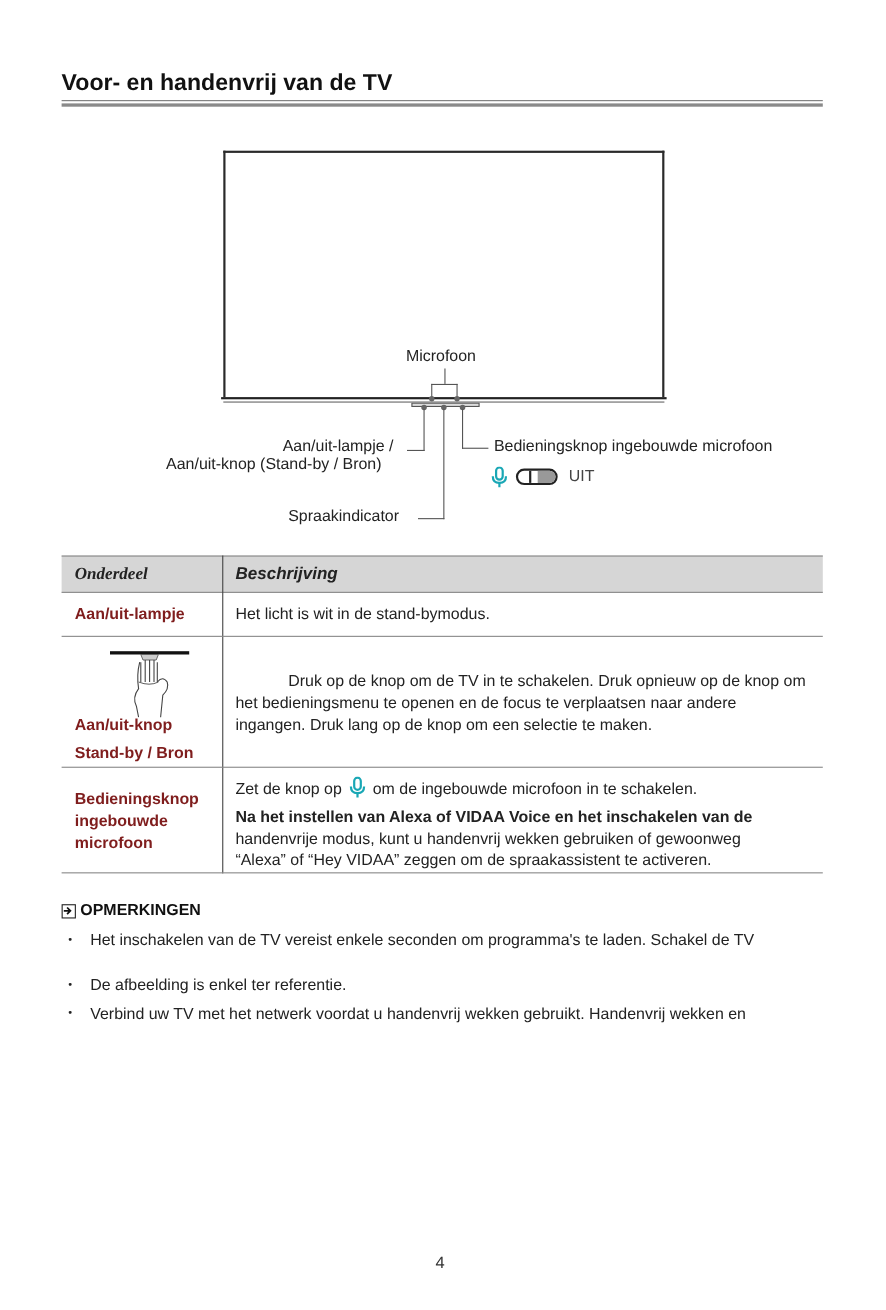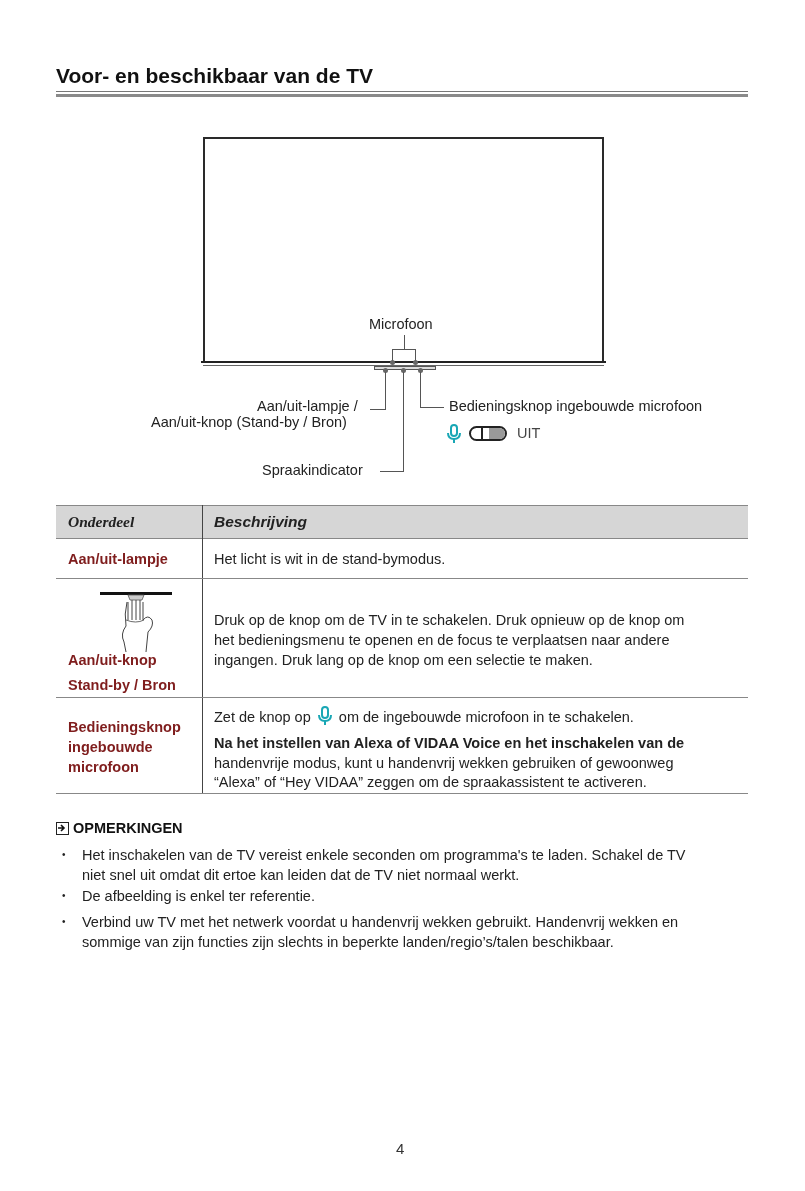--- a/index.html
+++ b/index.html
@@ -53,21 +53,21 @@
     }
     .note { position: absolute; left: 62px; font-size: 14.5px; color: #222; line-height: 20px; width: 690px; }
     .note .bullet { position: absolute; left: 0; top: 0; font-size: 10px; }
     .note .txt { position: absolute; left: 20px; top: 0; width: 670px; }
 
     .page-num { left: 396px; top: 1140px; font-size: 15px; color: #333; }
   </style>
 </head>
 <body>
 
-<div class="abs title">Voor- en beschikbaar van de TV</div>
+<div class="abs title">Voor- en handenvrij van de TV</div>
 <div class="abs title-rule1"></div>
 <div class="abs title-rule2"></div>
 
 <div>
   <div class="abs tv-screen"></div>
   <div class="abs tv-bezel"></div>
   <div class="abs tv-bezel2"></div>
   <div class="abs tv-bar"></div>
 
   <div class="abs lbl" style="left:369px; top:316px;">Microfoon</div>
@@ -127,21 +127,21 @@
       <rect x="2" y="2" width="72" height="3" fill="#111"></rect>
       <path d="M30 5 L46 5 L44 10 L32 10 Z" fill="#ccc" stroke="#555" stroke-width="0.8"></path>
       <path d="M30 12 L30 30 M34 10 L34 30 M38 10 L38 30 M42 10 L42 30 M45 12 L45 30" stroke="#444" stroke-width="1" fill="none"></path>
       <path d="M29 12 Q26 24 28 36 Q22 44 26 52 L28 62" stroke="#444" stroke-width="1" fill="none"></path>
       <path d="M45 30 Q50 24 54 30 Q56 36 50 42 L48 62" stroke="#444" stroke-width="1" fill="none"></path>
       <path d="M28 30 Q38 34 46 30" stroke="#444" stroke-width="0.8" fill="none"></path>
     </svg>
   </span>
   <div class="cell-part" style="top:145px;">Aan/uit-knop</div>
   <div class="cell-part" style="top:170px;text-align:center;">Stand-by / Bron</div>
-  <div class="cell-desc" style="top:105px;">Druk op de knop om de TV in te schakelen. Druk opnieuw op de knop om</div>
+  <div class="cell-desc" style="top:105px;margin-left:48px;">Druk op de knop om de TV in te schakelen. Druk opnieuw op de knop om</div>
   <div class="cell-desc" style="top:125px;">het bedieningsmenu te openen en de focus te verplaatsen naar andere</div>
   <div class="cell-desc" style="top:145px;">ingangen. Druk lang op de knop om een selectie te maken.</div>
   <div class="hline" style="top:192px;"></div>
 
   <div class="cell-part" style="top:212px;">Bedieningsknop</div>
   <div class="cell-part" style="top:232px;">ingebouwde</div>
   <div class="cell-part" style="top:252px;">microfoon</div>
   <div class="cell-desc" style="top:201px;">
     <span>Zet de knop op</span>
     <span style="display:inline-block; vertical-align:-4px; margin:0 2px;">
@@ -165,30 +165,28 @@
       <path d="M1 5 L6 5 M4 2 L7 5 L4 8" stroke="#111" stroke-width="1.6" fill="none"></path>
     </svg>
   </span>
   <span>OPMERKINGEN</span>
 </div>
 
 <div class="note" style="top:845px;">
   <span class="bullet">•</span>
   <div class="txt">
     <div>Het inschakelen van de TV vereist enkele seconden om programma's te laden. Schakel de TV</div>
-    <div>niet snel uit omdat dit ertoe kan leiden dat de TV niet normaal werkt.</div>
   </div>
 </div>
 <div class="note" style="top:886px;">
   <span class="bullet">•</span>
   <div class="txt">
     <div>De afbeelding is enkel ter referentie.</div>
   </div>
 </div>
 <div class="note" style="top:912px;">
   <span class="bullet">•</span>
   <div class="txt">
     <div>Verbind uw TV met het netwerk voordat u handenvrij wekken gebruikt. Handenvrij wekken en</div>
-    <div>sommige van zijn functies zijn slechts in beperkte landen/regio’s/talen beschikbaar.</div>
   </div>
 </div>
 
 <div class="abs page-num">4</div>
 
 </body></html>

